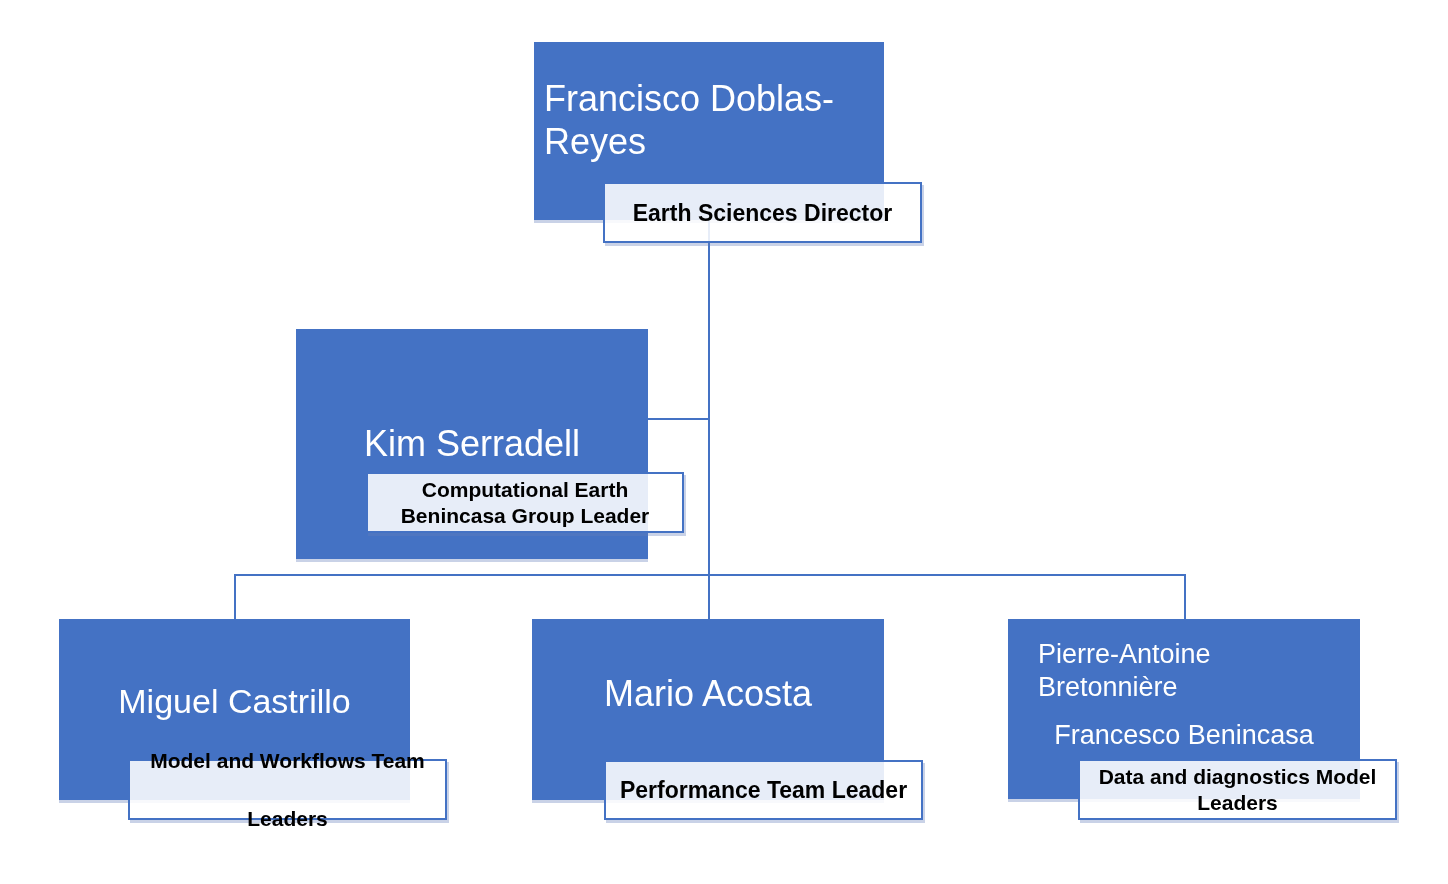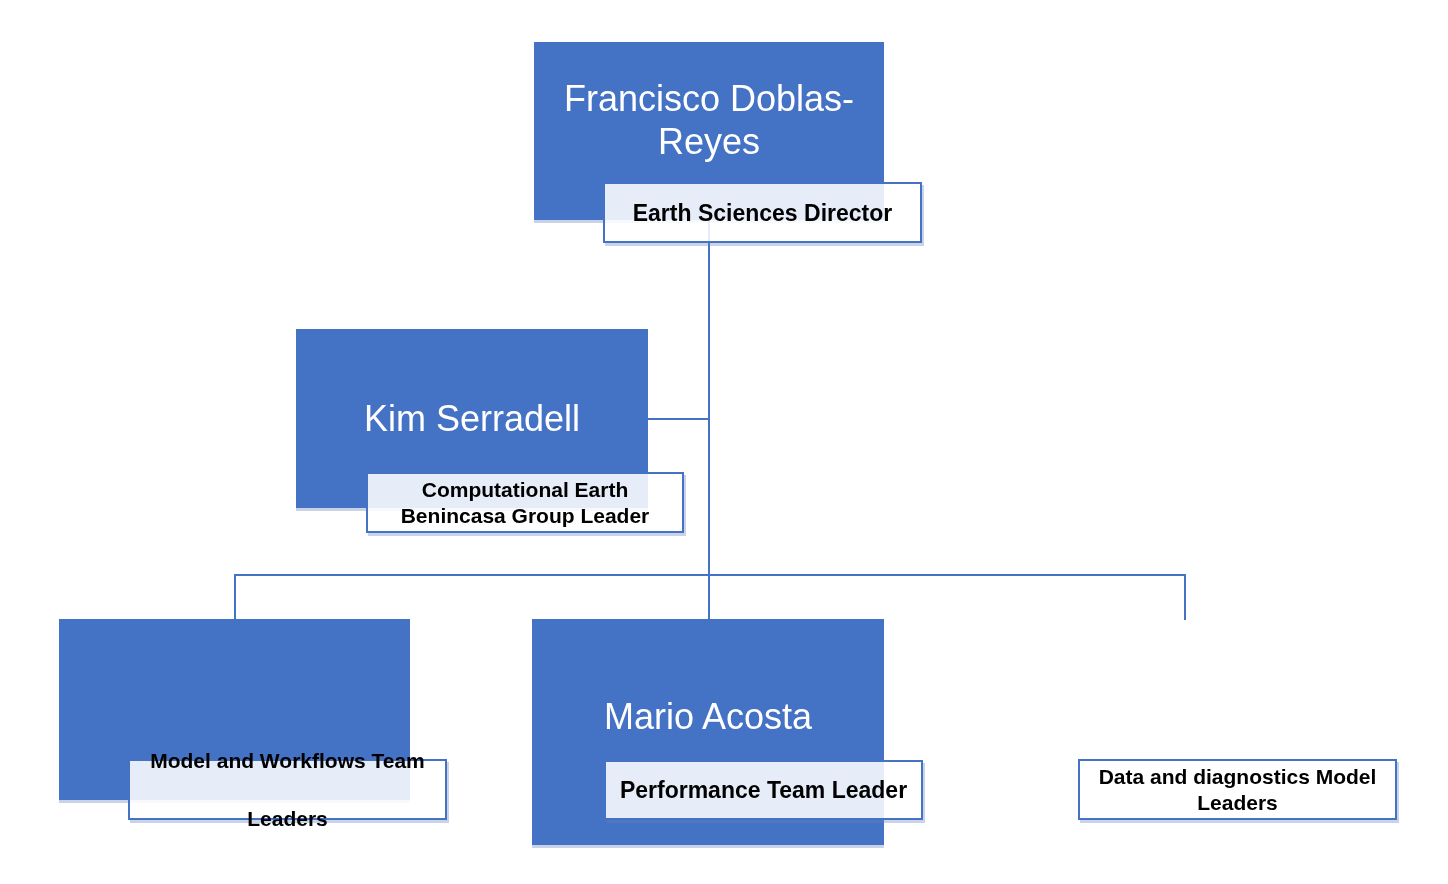--- a/index.html
+++ b/index.html
@@ -12,37 +12,36 @@
     overflow:hidden;
   }
 
   
   .node {
     position:absolute; z-index:1;
     background:var(--node-fill,#4472C4);
     color:var(--node-text,#ffffff);
     display:flex; flex-direction:column;
     align-items:center; justify-content:center;
-    text-align:center;
     box-shadow:0 3px 0 rgba(100,125,185,0.35);
     box-sizing:border-box;
   }
   .node .name { line-height:1.2; }
 
   .node-director { left:534px; top:42px;  width:350px; height:178px; padding:0 10px 22px 10px; }
   .node-director .name { font-size:36px; }
 
-  .node-kim      { left:296px; top:329px; width:352px; height:179px; padding:0 10px 0 10px; }
+  .node-kim      { left:296px; top:329px; width:352px; height:230px; padding:0 10px 0 10px; }
   .node-kim .name { font-size:36px; }
 
   .node-miguel   { left:59px;  top:619px; width:351px; height:181px; padding:0 8px 17px 8px; }
   .node-miguel .name { font-size:34px; }
   .node-miguel .name2 { margin-top:18px; }
 
-  .node-mario    { left:532px; top:619px; width:352px; height:226px; padding:0 10px 31px 10px; }
+  .node-mario    { left:532px; top:619px; width:352px; height:181px; padding:0 10px 31px 10px; }
   .node-mario .name { font-size:36px; }
 
   .node-pierre   { left:1008px; top:619px; width:352px; height:180px; padding:0 30px 28px 30px; }
   .node-pierre .name { font-size:27px; }
   .node-pierre .name2 { margin-top:16px; }
 
   
   .conn { position:absolute; z-index:2; background:var(--connector,#4472C4); }
   .conn-director-vertical { left:708px;  top:220px; width:2px;   height:400px; }
   .conn-kim-stub          { left:648px;  top:418px; width:62px;  height:2px; }
@@ -94,32 +93,37 @@
 
   <div class="node node-kim">
     <div class="name">Kim Serradell</div>
   </div>
   <div class="role role-kim">
     <span class="line">Computational Earth</span>
     <span class="line">Benincasa Group Leader</span>
   </div>
 
   <div class="node node-miguel">
+    <div class="name name1">Miguel Castrillo</div>
   </div>
   <div class="role role-miguel">
     <span class="line">Model and Workflows Team</span>
     <span class="line">Leaders</span>
   </div>
 
   <div class="node node-mario">
     <div class="name">Mario Acosta</div>
   </div>
   <div class="role role-single role-mario">
     <span class="line">Performance Team Leader</span>
     <span class="line"></span>
   </div>
 
+  <div class="node node-pierre">
+    <div class="name name1">Pierre-Antoine Bretonnière</div>
+    <div class="name name2">Francesco Benincasa</div>
+  </div>
   <div class="role role-pierre">
     <span class="line">Data and diagnostics Model</span>
     <span class="line">Leaders</span>
   </div>
 
 </div>
 
 </body></html>

